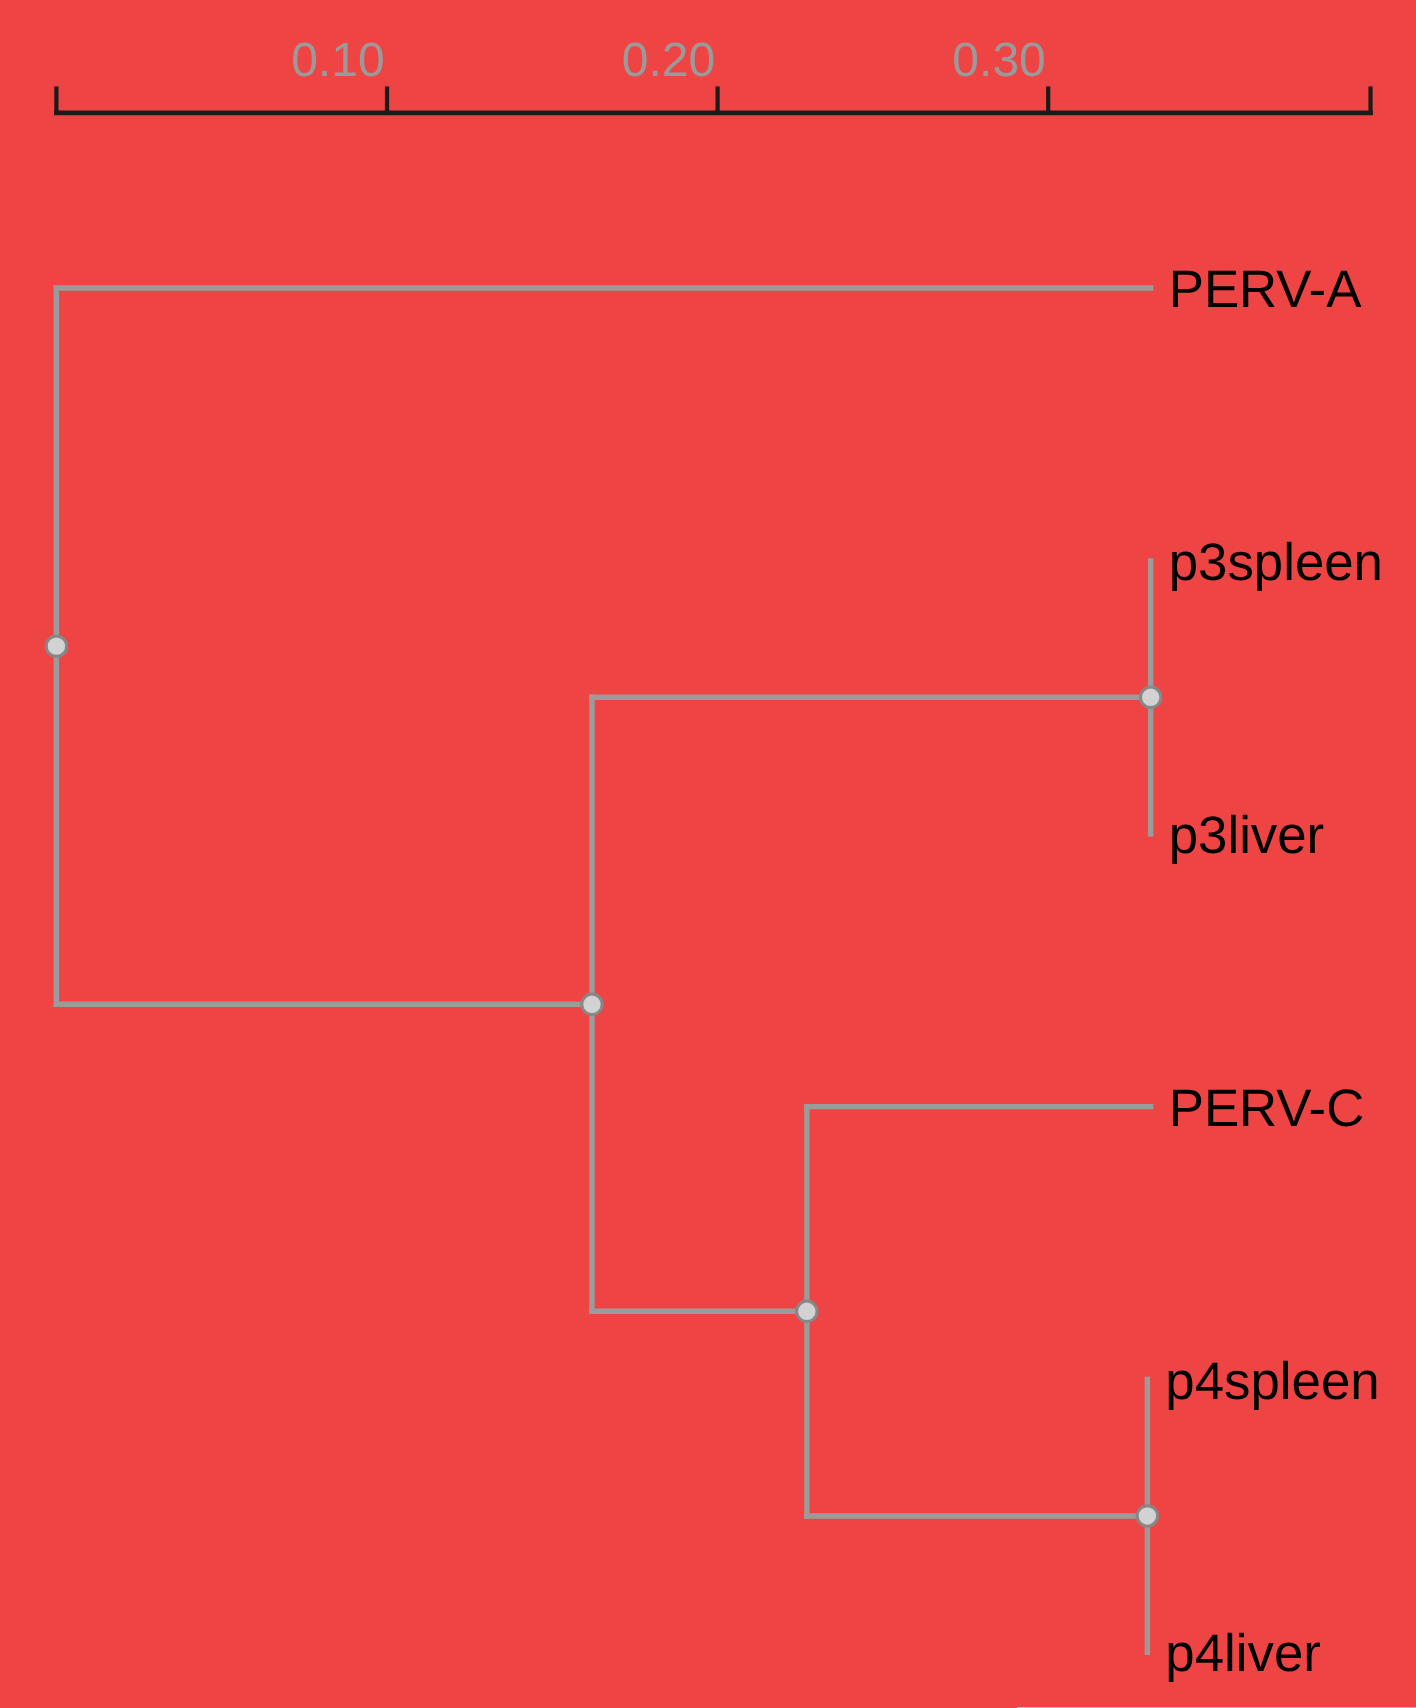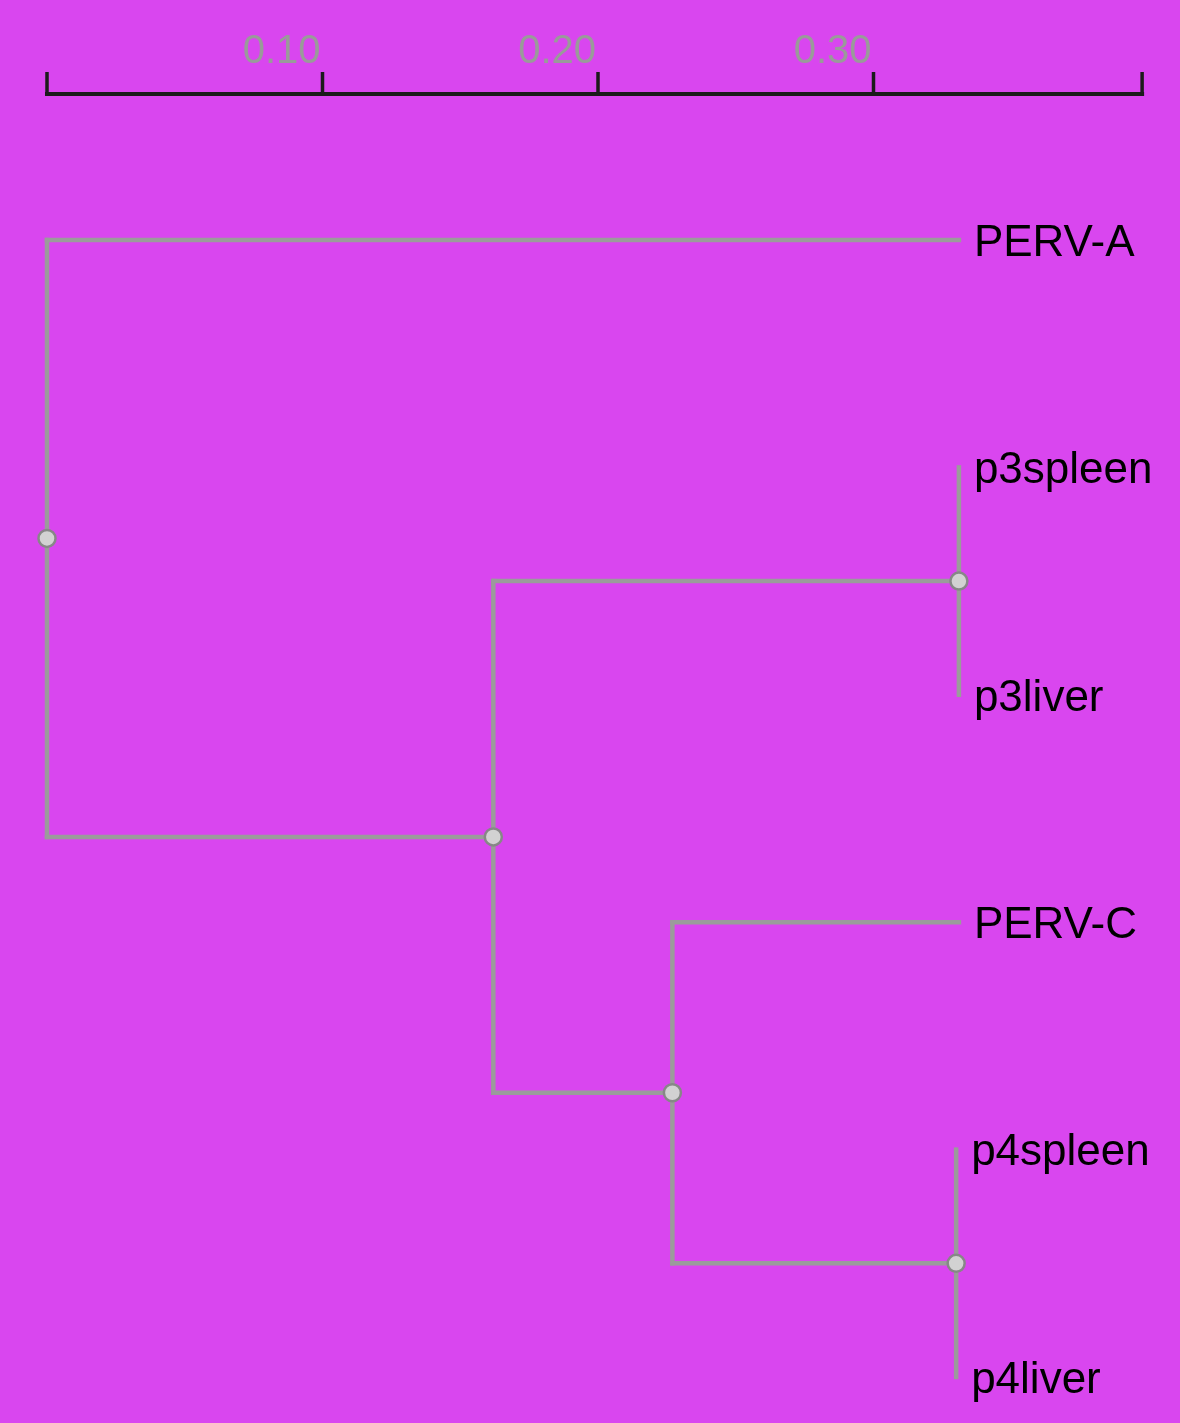--- a/index.html
+++ b/index.html
@@ -4,21 +4,21 @@
 <style>
   html, body {
     margin: 0;
     padding: 0;
     background: #ffffff;
   }
   .stage {
     position: relative;
     width: 1180px;
     height: 1423px;
-    background: #d946ef;
+    background: #ef4444;
     overflow: hidden;
   }
   svg {
     display: block;
   }
   .taxon-label {
     font-family: "Liberation Sans", "DejaVu Sans", sans-serif;
     font-size: 44px;
     fill: #000000;
   }

